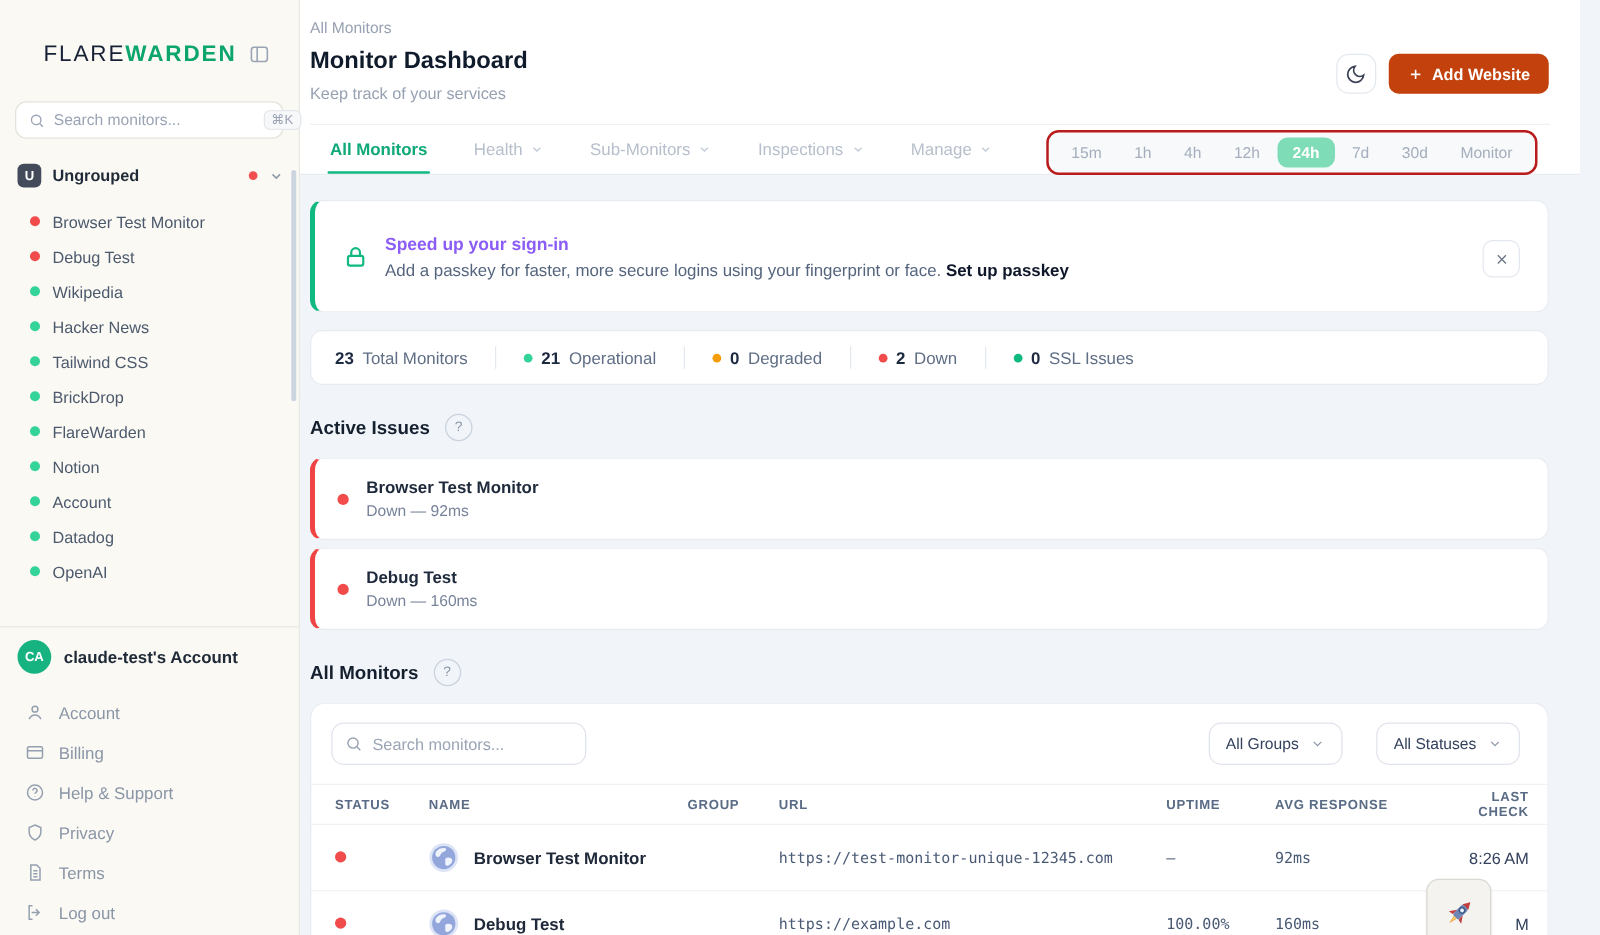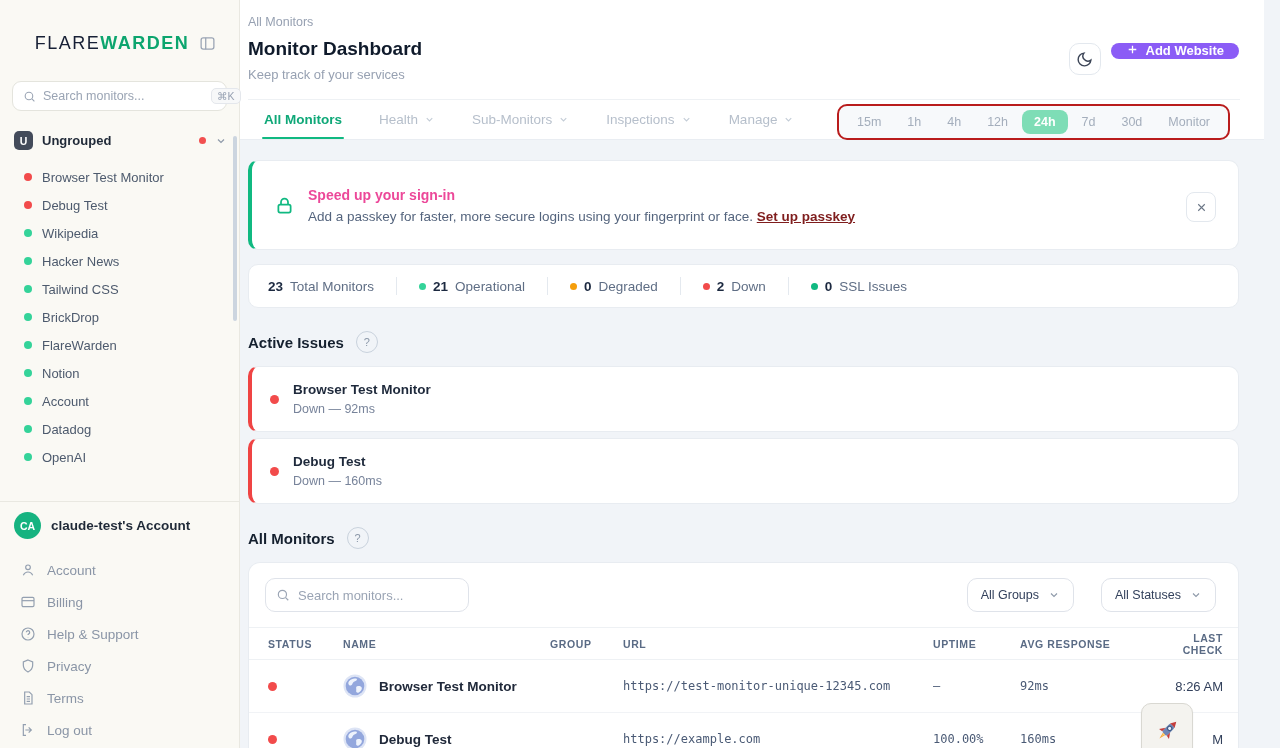--- a/index.html
+++ b/index.html
@@ -47,42 +47,42 @@
 
   
   .main { position:absolute; left:224px; top:0; width:1040px; height:748px; }
   .main-header { background:#ffffff; padding:15px 24px 0 24px; border-bottom:1px solid #e9edf2; }
   .breadcrumb { font-size:12.5px; color:#97a1b2; }
   .page-title { font-size:19px; font-weight:800; color:#0f1a2b; margin-top:9px; }
   .page-subtitle { font-size:13px; color:#97a1b2; margin-top:7px; }
   .hdr-actions { position:absolute; top:43px; right:25px; display:flex; gap:10px; }
   .theme-btn { width:32px; height:32px; border:1px solid #e3e8ee; background:#fff; border-radius:10px; display:flex; align-items:center; justify-content:center; color:#3b4456; cursor:pointer; }
   .theme-btn svg { width:17px; height:17px; }
-  .add-btn { height:16px; background:#8b5cf6; border:none; border-radius:8px; color:#fff; font-size:13px; font-weight:700; display:flex; align-items:flex-start; gap:7px; padding:0 15px; cursor:pointer; font-family:"Liberation Sans",sans-serif; }
+  .add-btn { height:32px; background:#c2410c; border:none; border-radius:8px; color:#fff; font-size:13px; font-weight:700; display:flex; align-items:center; gap:7px; padding:0 15px; cursor:pointer; font-family:"Liberation Sans",sans-serif; }
   .add-btn svg { width:13px; height:13px; }
 
   .tabs-row { display:flex; align-items:center; border-top:1px solid #eef1f4; margin-top:17px; height:40px; position:relative; }
   .tab-bar { display:flex; gap:37px; margin-left:16px; height:100%; }
   .tab { display:flex; align-items:center; gap:6px; font-size:13.5px; color:#b6bfcb; cursor:pointer; position:relative; height:100%; }
   .tab .chev { width:11px; height:11px; color:#c3ccd6; }
   .tab.active { color:#0fa878; font-weight:700; }
   .tab.active::after { content:""; position:absolute; left:-2px; right:-2px; bottom:0; height:2.5px; background:#10b981; border-radius:2px; }
 
   .time-group { position:absolute; right:10px; top:4px; display:flex; align-items:center; background:#f7f9fb; border:2px solid #b91c1c; border-radius:10px; padding:4px 6px; gap:2px; }
   .time-item { font-size:12.5px; color:#a4aebc; padding:5px 12px; border-radius:8px; cursor:pointer; }
   .time-item.active { background:#7eddb6; color:#ffffff; font-weight:700; }
 
   .content { padding:20px 25px 0 24px; }
 
   
   .banner { background:#fff; border:1px solid #e8ecf1; border-left:4px solid #10b981; border-radius:10px; height:90px; display:flex; align-items:center; padding:0 22px 0 22px; position:relative; }
   .lock-icon { width:21px; height:21px; color:#10b981; margin-right:13px; flex:none; }
-  .banner-title { font-size:14px; font-weight:700; color:#ec4899; }
+  .banner-title { font-size:14px; font-weight:700; color:#8b5cf6; }
   .banner-desc { font-size:13.5px; color:#55657e; margin-top:6px; }
-  .banner-link { color:#7f1d1d; font-weight:600; text-decoration:underline; cursor:pointer;margin-top:28px; }
+  .banner-link { color:#0f172a; font-weight:600; cursor:pointer;margin-top:28px; }
   .banner-close { position:absolute; right:22px; top:31px; width:30px; height:30px; border:1px solid #e3e8ee; background:#fff; border-radius:8px; color:#6b7686; display:flex; align-items:center; justify-content:center; cursor:pointer; }
   .banner-close svg { width:13px; height:13px; }
 
   
   .stats-card { margin-top:14px; background:#fff; border:1px solid #e8ecf1; border-radius:10px; height:44px; display:flex; align-items:center; padding:0 19px; }
   .stat { display:flex; align-items:center; gap:7px; }
   .stat .sdot { width:7px; height:7px; border-radius:50%; }
   .stat .sval { font-size:13.5px; font-weight:700; color:#1c2940; }
   .stat .slabel { font-size:13.5px; color:#5f6e85; }
   .stat-sep { width:1px; height:18px; background:#e4e9ef; margin:0 22px; }

